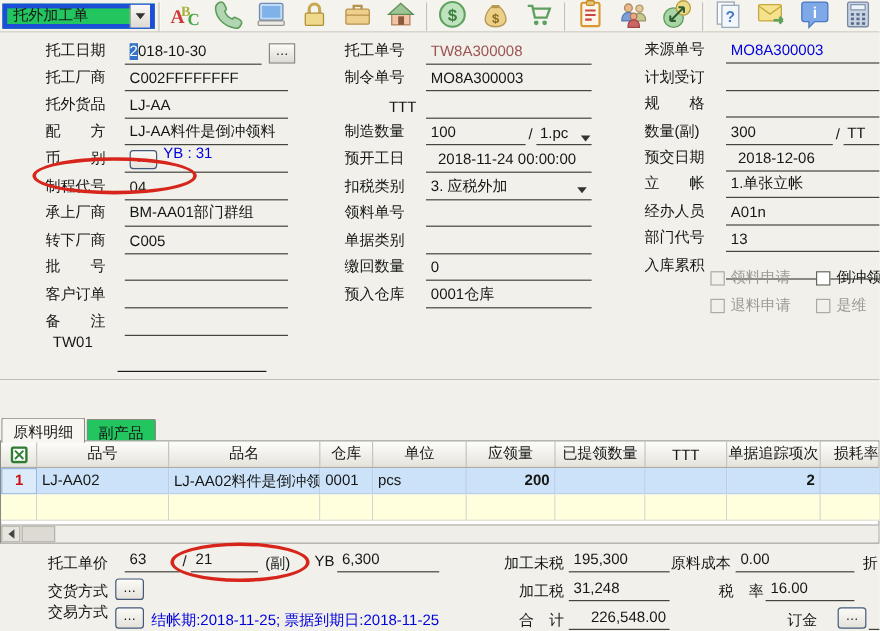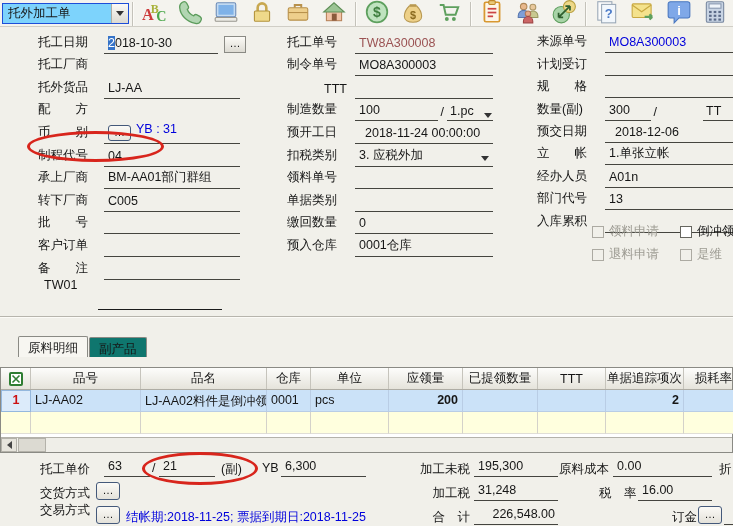--- a/index.html
+++ b/index.html
@@ -5,21 +5,21 @@
   * { box-sizing: border-box; margin: 0; padding: 0; }
   html,body { width:733px; height:526px; }
   #screen {
     position: relative; width: 733px; height: 526px; overflow: hidden;
     background: #F1F0EA; color: #161616;
     font-family: "Liberation Sans", "DejaVu Sans", sans-serif; font-size: 12.5px;
   }
   
   #toolbar { position:absolute; left:0; top:0; width:733px; height:27px;
     background:#F4F3EE; border-bottom:1px solid #D0CEC6; display:flex; align-items:flex-start; overflow:hidden; }
-  .combo { margin:3px 0 0 2px; width:131px; height:21px; background:#7dd3fc; border:1px solid #1d4ed8; display:flex; align-items:center; }
+  .combo { margin:3px 0 0 2px; width:131px; height:21px; background:#22c55e; border:4px solid #1d4ed8; display:flex; align-items:center; }
   .combo-text { flex:1; padding:0 5px; white-space:nowrap; overflow:hidden; }
   .combo-btn { width:17px; height:19px; background:linear-gradient(#FAF9F5,#DCDAD2); border-left:1px solid #AEACA4; display:flex; align-items:center; justify-content:center; }
   .tri-down { width:0; height:0; border-left:4px solid transparent; border-right:4px solid transparent; border-top:5px solid #333; }
   .tsep { width:1px; height:24px; background:#C4C2BA; box-shadow:1px 0 0 #FCFBF7; margin:2px 3px 0 3px; flex:none; }
   .ticon { width:36px; height:31px; margin-top:-4px; display:flex; align-items:center; justify-content:center; flex:none; }
   .ticon svg { width:26px; height:26px; }
   
   .col { position:absolute; top:31px; }
   #col-left  { left:38px;  width:202px; }
   #col-mid   { left:287px; width:206px; }
@@ -36,35 +36,35 @@
   .maroon { color:#9B5353; }
   .sel { background:#3573C8; color:#fff; }
   .btn-b { width:22px; height:17px; margin:0 0 1px 6px; border:1px solid #8A8A84;
     background:linear-gradient(#FCFBF7,#DDDBD3); text-align:center; line-height:13px; font-size:11px; flex:none; }
   .btn-e { display:inline-block; width:23px; height:16px; border:1px solid #44597A; border-radius:3px;
     background:linear-gradient(#FBFAF6,#E6E4DC); text-align:center; line-height:12px; font-size:11px; margin-right:5px; vertical-align:-3px; }
   .withdd { display:flex; justify-content:space-between; align-items:flex-end; }
   .withdd .tri-down { margin:0 2px 3px 0; }
   .slash { flex:none; padding:0 3px 2px 3px; }
   .funit { flex:none; width:46px; border-bottom:1px solid #45453F; padding:0 1px 2px 3px; display:flex; justify-content:space-between; align-items:flex-end; }
-  .funit.narrow { width:30px;margin-left:43px; }
+  .funit.narrow { width:30px; }
   
   #cbs { position:absolute; left:592px; top:220px; width:141px; }
   .cbrow { height:23px; display:flex; align-items:center; position:relative; }
   .cb { width:12px; height:12px; border:1px solid #66665F; background:#fff; margin-right:5px; flex:none; }
   .cb.dis { border-color:#ACAAA2; background:#F1F0EA; }
   .cb-label { white-space:nowrap; }
   .dis-label { color:#9C9A92; }
   .cb2 { position:absolute; left:88px; display:flex; align-items:center; }
   #tw01 { position:absolute; left:44px; top:278px; }
   #tw01-line { position:absolute; left:98px; top:292px; width:124px; height:18px; border-bottom:1px solid #1B1B1B; }
   .groove { position:absolute; left:0; width:733px; height:2px; border-top:1px solid #B7B5AD; border-bottom:1px solid #FCFBF7; }
   
-  #tabbar { position:absolute; left:1px; top:336px; display:flex; align-items:flex-end;padding-left:17px; }
-  .tab { height:20px; padding:3px 9px 0 9px; border:1px solid #8A8A84; border-bottom:none; background:#0f766e;
+  #tabbar { position:absolute; left:1px; top:348px; display:flex; align-items:flex-end; }
+  .tab { height:20px; padding:3px 9px 0 9px; border:1px solid #8A8A84; border-bottom:none; background:#22c55e;
     margin-right:1px; border-radius:2px 2px 0 0; }
   .tab.active { background:#F7F6F1; height:21px; z-index:3; position:relative; }
   #grid { position:absolute; left:0; top:367px; width:733px; height:86px; background:#fff; border:1px solid #8A8A84; }
   .ghead { display:flex; height:22px; background:linear-gradient(#FDFDFB,#E5E3DB); border-bottom:1px solid #AEACA4; }
   .gh { flex:none; border-right:1px solid #C6C4BC; display:flex; align-items:center; justify-content:center; overflow:hidden; white-space:nowrap;text-align:right; }
   .grow { display:flex; height:22px; }
   .gc { flex:none; border-right:1px solid #D4D2CA; border-bottom:1px solid #E0DED6; padding:3px 4px 0 4px; white-space:nowrap; overflow:hidden; }
   .sel-row .gc { background:#CBE2F8; border-right-color:#B9CDE5; border-bottom-color:#B9CDE5; }
   .gc.rownum { background:#DCEBFA; color:#CC1111; font-weight:bold; text-align:center; border:1px solid #94B8DE; padding-top:2px; }
   .empty-row .gc { background:#FFFFDE; }
@@ -226,27 +226,29 @@
   </div>
 
   <div class="col" id="col-left">
     <div class="frow">
         <span class="flabel">托工日期</span>
       <span class="fvalue date-w"><span class="sel">2</span><span>018-10-30</span></span>
       <span class="btn-b">…</span>
       </div>
     <div class="frow">
         <span class="flabel">托工厂商</span>
+      <span class="fvalue">C002FFFFFFFF</span>
       </div>
     <div class="frow">
         <span class="flabel">托外货品</span>
       <span class="fvalue">LJ-AA</span>
       </div>
     <div class="frow">
         <span class="flabel">配　　方</span>
+      <span class="fvalue">LJ-AA料件是倒冲领料</span>
       </div>
     <div class="frow">
         <span class="flabel">币　　别</span>
       <span class="fvalue"><span class="btn-e">…</span><span class="blue">YB : 31</span></span>
       </div>
     <div class="frow">
         <span class="flabel">制程代号</span>
       <span class="fvalue">04</span>
       </div>
     <div class="frow">
@@ -462,19 +464,19 @@
   <span class="flbl" style="left:404px; top:485px; width:66px; text-align:right;">加工税</span>
   <span class="fv" style="left:474px; top:482px; width:84px;">31,248</span>
   <span class="flbl" style="left:599px; top:485px;">税　率</span>
   <span class="fv" style="left:638px; top:482px; width:74px;">16.00</span>
 
   <span class="flbl" style="left:40px; top:502px;">交易方式</span>
   <span class="fbtn" style="left:96px; top:506px;">…</span>
   <span class="flbl blue" style="left:126px; top:509px;">结帐期:2018-11-25; 票据到期日:2018-11-25</span>
   <span class="flbl" style="left:404px; top:509px; width:66px; text-align:right;">合　计</span>
   <span class="fv" style="left:474px; top:506px; width:84px; text-align:right;">226,548.00</span>
-  <span class="flbl" style="left:656px; top:509px;margin-left:16px;">订金</span>
+  <span class="flbl" style="left:656px; top:509px;">订金</span>
   <span class="fbtn" style="left:698px; top:506px;">…</span>
   <span class="fv" style="left:724px; top:506px; width:9px;"></span>
 
   <div class="ann" id="ann1"></div>
   <div class="ann" id="ann2"></div>
 </div>
 
 </body></html>

